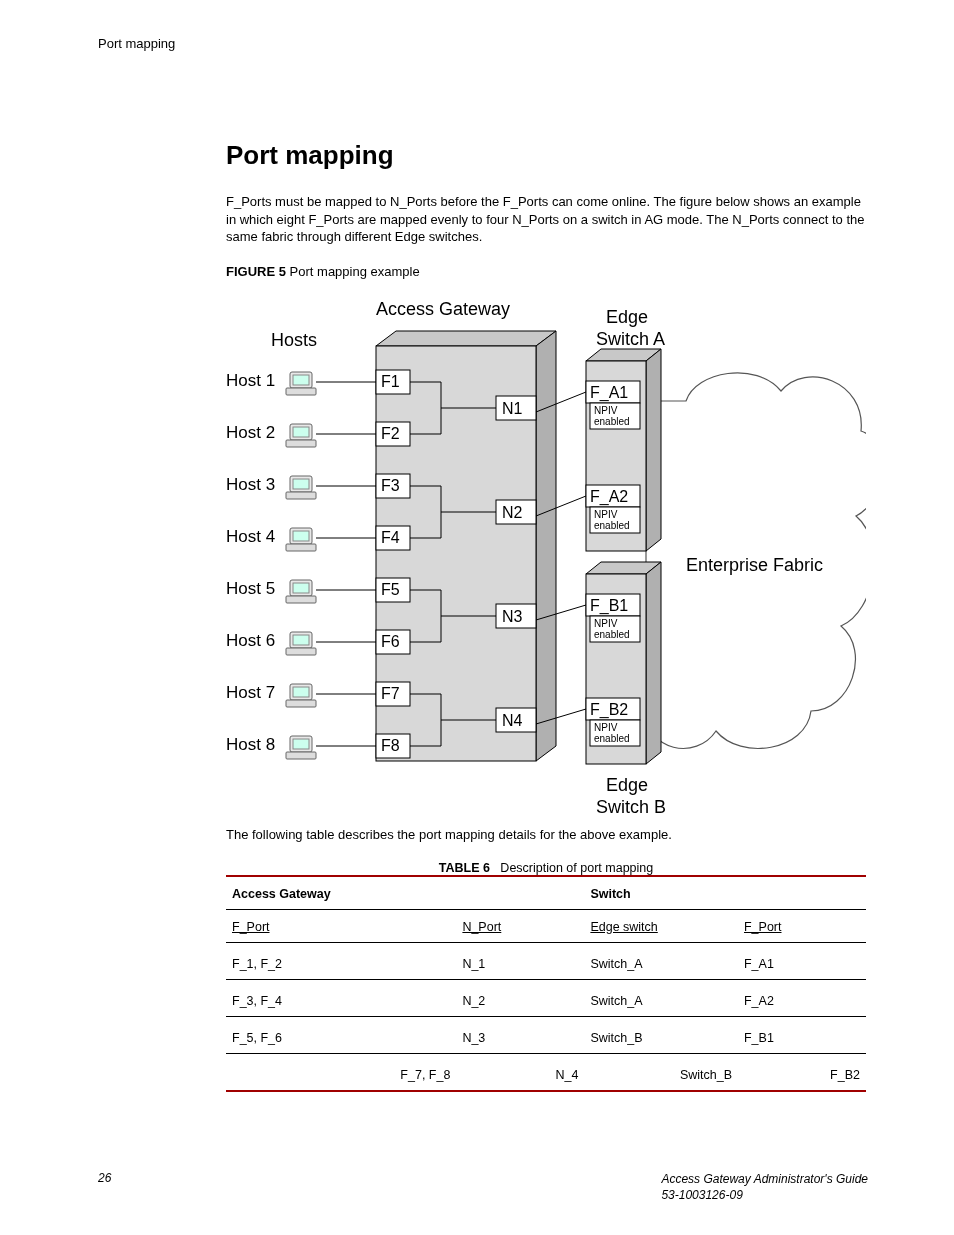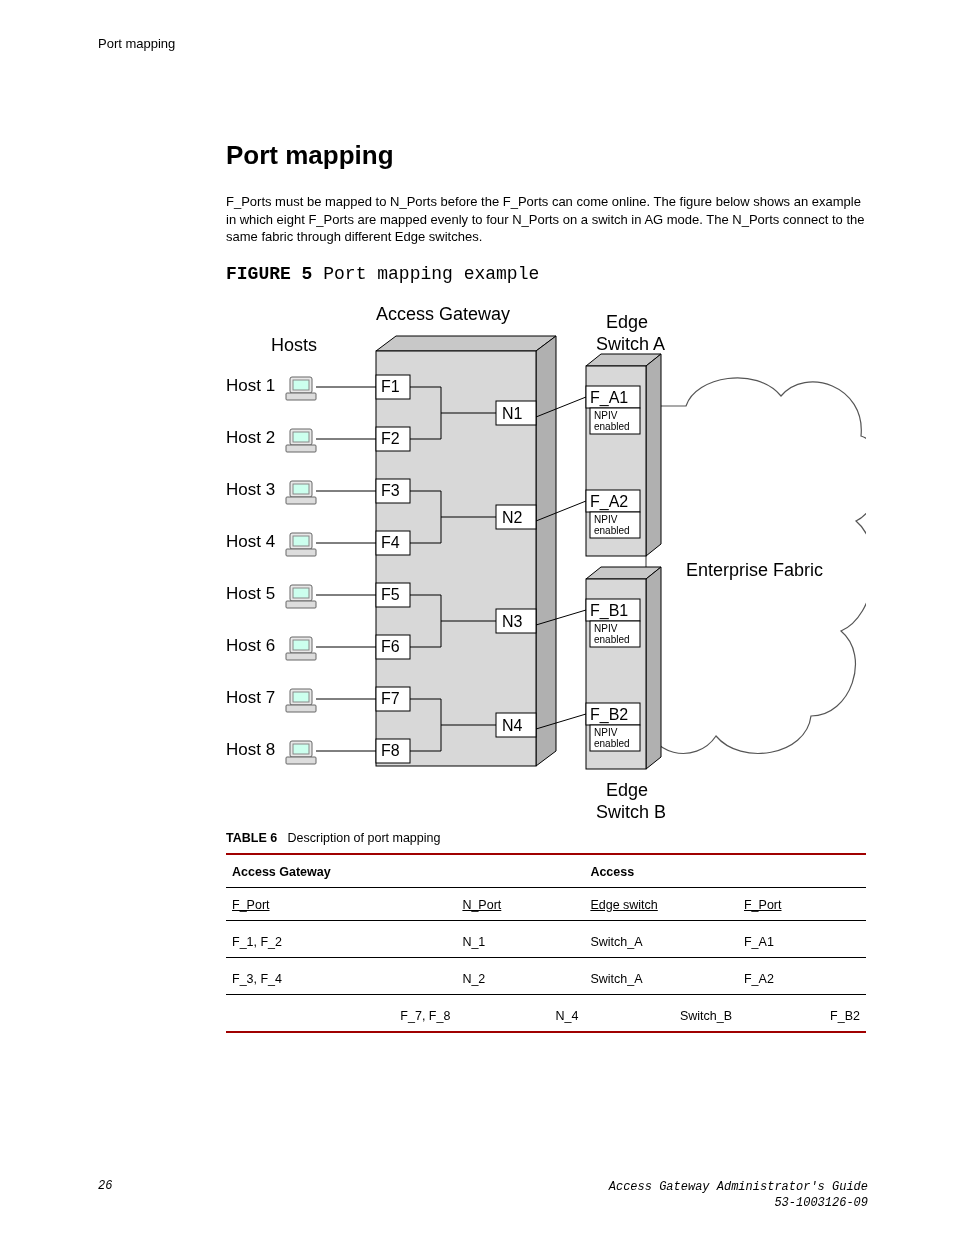--- a/index.html
+++ b/index.html
@@ -28,33 +28,33 @@
     font-weight: bold;
     font-size: 26px;
     margin-bottom: 22px;
   }
   p.body-text {
     font-size: 13px;
     line-height: 1.35;
     margin-bottom: 18px;
   }
   .fig-caption {
-    font-size: 18px;
+    font-size: 13px;
     margin-bottom: 12px;
-    font-family: Liberation Mono, monospace;
   }
   .fig-caption b { font-weight: bold; }
   .diagram-wrap {
     width: 640px;
     height: 525px;
     margin-bottom: 10px;
   }
   .tbl-caption {
     font-size: 12.5px;
-    margin-bottom: 8px;
+    margin-bottom: 0;
+    text-align: center;
   }
   .tbl-caption b { font-weight: bold; }
   table.mapping {
     width: 100%;
     border-collapse: collapse;
     font-size: 12.5px;
   }
   table.mapping tr.hdr td {
     font-weight: bold;
     border-top: 2px solid #a00000;
@@ -69,29 +69,28 @@
   table.mapping tr.row td {
     border-bottom: 1px solid #000;
     padding: 14px 6px 8px 6px;
   }
   table.mapping tr.last td {
     border-bottom: 2px solid #a00000;
     text-align: right;
   }
   .footer {
     position: absolute;
-    bottom: 24px;
+    bottom: 32px;
     left: 98px;
     width: 770px;
     font-size: 12px;
     font-style: italic;
-    font-family: Liberation Mono, monospace;
   }
   .footer .pg { float: left; font-style: italic; }
-  .footer .doc { float: right; text-align: right; line-height: 1.35; }
+  .footer .doc { float: right; line-height: 1.35; }
   
   svg text { font-family: Arial, Helvetica, sans-serif; }
 </style>
 </head>
 <body>
 
 <div class="page-header">Port mapping</div>
 
 <div class="content">
   <h1 class="section-title">Port mapping</h1>
@@ -272,49 +271,56 @@
           <text x="368" y="451" font-size="10">enabled</text>
         </g>
 
       <line x1="310" y1="121" x2="360" y2="101" stroke="#000"></line>
       <line x1="310" y1="225" x2="360" y2="205" stroke="#000"></line>
       <line x1="310" y1="329" x2="360" y2="314" stroke="#000"></line>
       <line x1="310" y1="433" x2="360" y2="418" stroke="#000"></line>
     </svg>
   </div>
 
+  <p class="body-text">The following table describes the port mapping details for the above example.</p>
 
   <p class="tbl-caption">
     <b>TABLE 6</b>&nbsp;&nbsp;
     <span>Description of port mapping</span>
   </p>
 
   <table class="mapping">
     <tbody>
         <tr class="hdr">
       <td colspan="2">Access Gateway</td>
-      <td colspan="2">Access</td>
+      <td colspan="2">Switch</td>
     </tr>
     <tr class="sub">
       <td style="width:36%">F_Port</td>
       <td style="width:20%">N_Port</td>
       <td style="width:24%">Edge switch</td>
       <td style="width:20%">F_Port</td>
     </tr>
     <tr class="row">
       <td>F_1, F_2</td>
       <td>N_1</td>
       <td>Switch_A</td>
       <td>F_A1</td>
     </tr>
     <tr class="row">
       <td>F_3, F_4</td>
       <td>N_2</td>
       <td>Switch_A</td>
       <td>F_A2</td>
+    </tr>
+    <tr class="row">
+      <td>F_5, F_6</td>
+      <td>N_3</td>
+      <td>Switch_B</td>
+      <td>F_B1</td>
     </tr>
     <tr class="row last">
       <td>F_7, F_8</td>
       <td>N_4</td>
       <td>Switch_B</td>
       <td>F_B2</td>
     </tr>
   </tbody>
     </table>
 </div>

